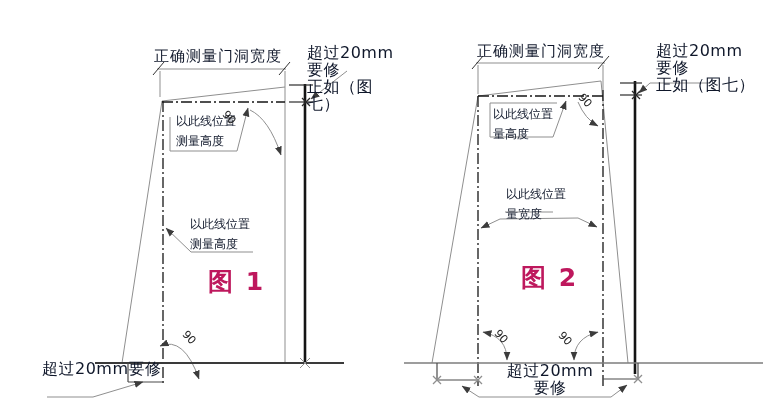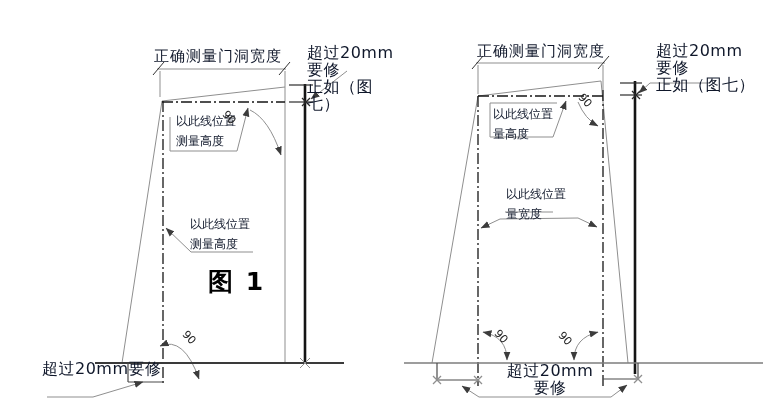--- a/index.html
+++ b/index.html
@@ -4,21 +4,21 @@
 <style>
   html,body{margin:0;padding:0;background:#fff;}
   #stage{
     position:relative;width:763px;height:414px;background:#ffffff;overflow:hidden;
     font-family:"DejaVu Sans","Liberation Sans",sans-serif;color:#1c1c1c;
   }
   #stage svg{position:absolute;left:0;top:0;}
   .txt{position:absolute;white-space:pre-line;line-height:20px;font-size:12px;color:#0f172a;}
   .title{font-size:15px;letter-spacing:1px;text-align:center;line-height:18px;}
   .note{font-size:16px;line-height:17px;letter-spacing:0.5px;}
-  .figlabel{font-size:25px;font-weight:bold;color:#000000;letter-spacing:2px;line-height:26px;}
+  .figlabel{font-size:25px;font-weight:bold;color:#be185d;letter-spacing:2px;line-height:26px;}
   .angle{font-size:11px;line-height:11px;transform:rotate(48deg);transform-origin:center;color:#222;}
   .center{text-align:center;}
 </style>
 </head>
 <body>
 
 <div id="stage">
 
   <svg width="763" height="414" viewBox="0 0 763 414">
     <defs>
@@ -161,17 +161,18 @@
   <div class="txt note" style="left:42px;top:360px;">超过20mm要修</div>
 
   <div class="txt title" style="left:474px;top:42px;width:134px;">正确测量门洞宽度</div>
   <div class="txt note" style="left:656px;top:42px;width:100px;">超过20mm要修
 正如（图七）</div>
   <div class="txt" style="left:493px;top:104px;">以此线位置
 量高度</div>
   <div class="txt angle" style="left:578px;top:95px;">90</div>
   <div class="txt" style="left:506px;top:184px;">以此线位置
 量宽度</div>
+  <div class="txt figlabel" style="left:521px;top:265px;">图 2</div>
   <div class="txt angle" style="left:494px;top:331px;">90</div>
   <div class="txt angle" style="left:558px;top:333px;">90</div>
   <div class="txt note center" style="left:500px;top:362px;width:100px;">超过20mm要修</div>
 
 </div>
 
 </body></html>

